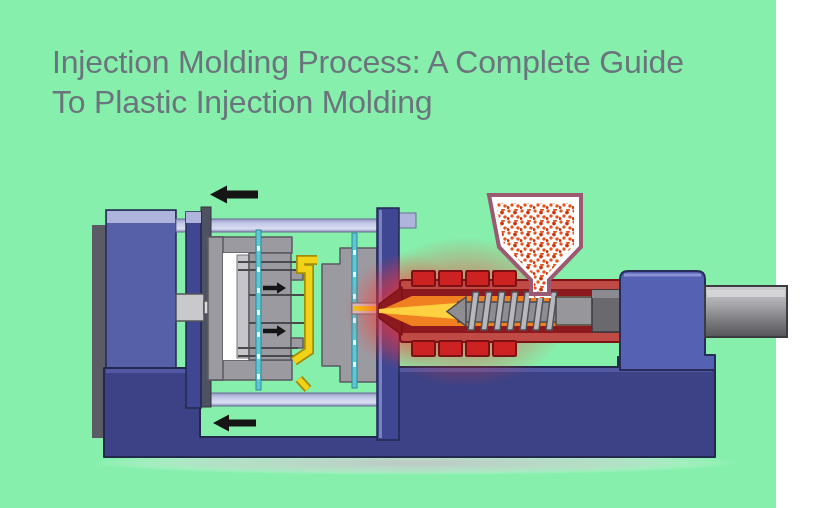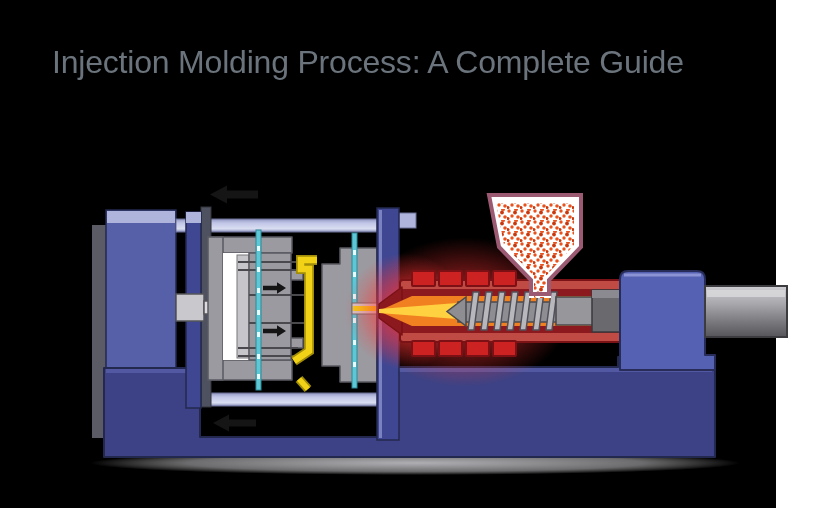--- a/index.html
+++ b/index.html
@@ -1,17 +1,17 @@
 <!DOCTYPE html>
 <html style="--c-title-gray: #6b747c; --c-base-navy: #3c4285; --c-base-border: #23284e; --c-base-highlight: #5a62ac; --c-block-blue: #5560a8; --c-cap-lavender: #aeb4dc; --c-strip-gray: #5a5b64; --c-platen-navy: #3f4792; --c-platen-back: #4e5160; --c-platen-highlight: #7b82c0; --c-tie-bar-dark: #6a6f96; --c-mold-gray: #9b9aa0; --c-mold-border: #5a5a62; --c-ejector-gray: #c6c6ca; --c-pin-cyan: #5ec7d6; --c-pin-cyan-dark: #2e8a98; --c-rod-gray: #c9c9cd; --c-part-yellow: #f1d216; --c-part-outline: #a08c08; --c-casing-red: #c04a44; --c-casing-border: #7a1216; --c-barrel-maroon: #8c191d; --c-melt-orange: #f08020; --c-melt-yellow: #ffd040; --c-heater-red: #cc2222; --c-heater-border: #7c1014; --c-glow-red: #ff3333; --c-hopper-outline: #9b5a72; --c-pellet-orange: #e8521e; --c-pellet-dark: #c8380e; --c-carriage-blue: #5561b2; --c-carriage-border: #272c58; --c-metal-gray: #8e8e92; --c-metal-dark: #4a4a4e; --c-flight-gray: #b8b8bc; --c-arrow-black: #151515; --c-shadow-gray: #c9c9ce;"><head>
 <meta charset="utf-8">
 <style>
   html,body{margin:0;padding:0;width:813px;height:508px;background:#fff;overflow:hidden;
     font-family:"Liberation Sans",sans-serif;}
-  .page{position:relative;width:776px;height:508px;background:#000000;}
+  .page{position:relative;width:776px;height:508px;background:#86efac;}
   .heading{position:absolute;left:52px;top:42px;width:740px;color:var(--c-title-gray,#6b747c);
     font-size:32px;line-height:40px;font-weight:400;letter-spacing:-0.2px;}
   .fig{position:absolute;left:0;top:138px;width:813px;height:370px;}
   
   .base{fill:var(--c-base-navy);stroke:var(--c-base-border);stroke-width:2;stroke-linejoin:round;}
   .basehl{fill:var(--c-base-highlight);opacity:.75;}
   .strip{fill:var(--c-strip-gray);}
   .block{fill:var(--c-block-blue);stroke:var(--c-base-border);stroke-width:1.5;}
   .cap{fill:var(--c-cap-lavender);}
   .tie{fill:url(#tieGrad);stroke:var(--c-tie-bar-dark);stroke-width:1;}
@@ -48,20 +48,21 @@
   .cyl{fill:url(#cylGrad);stroke:#3c3c40;stroke-width:2;}
   .arrow{fill:var(--c-arrow-black);}
 </style>
 </head>
 <body style="background: rgb(255, 255, 255);">
 
 <div class="page">
 
   <h1 class="heading" style="margin:0">
     <span>Injection Molding Process: A Complete Guide</span><br>
+    <span>To Plastic Injection Molding</span>
   </h1>
 
   <svg class="fig" viewBox="0 138 813 370" xmlns="http://www.w3.org/2000/svg">
     <defs>
       <radialGradient id="glowGrad">
         <stop offset="0" stop-color="#ff2a2a" stop-opacity="0.8"></stop>
         <stop offset="0.55" stop-color="#ff3333" stop-opacity="0.38"></stop>
         <stop offset="1" stop-color="#ff3333" stop-opacity="0"></stop>
       </radialGradient>
       <radialGradient id="shadowGrad">

